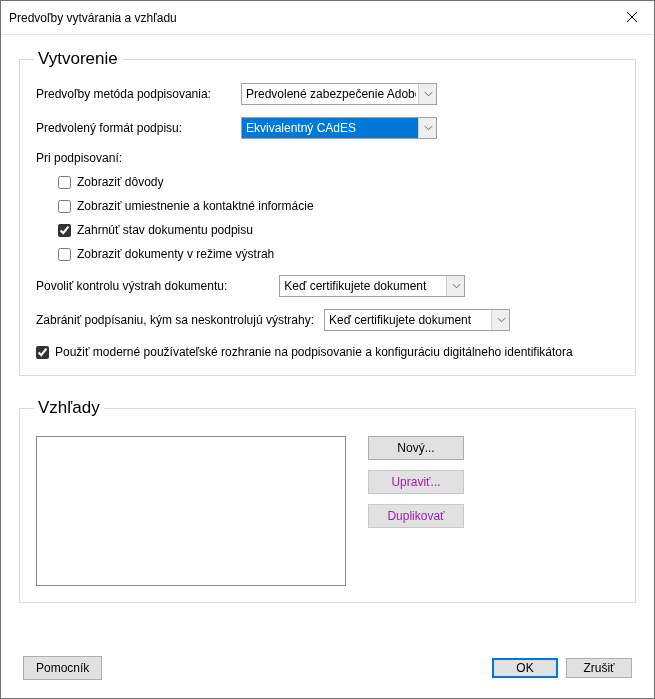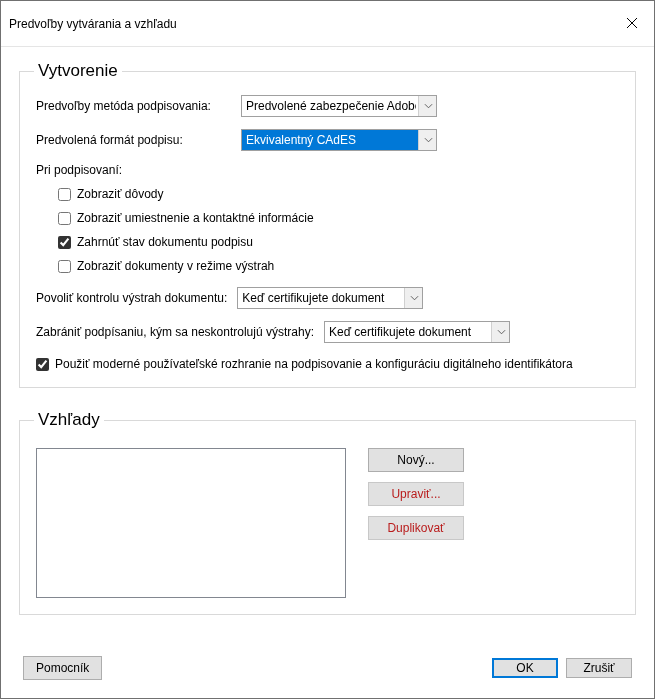--- a/index.html
+++ b/index.html
@@ -14,21 +14,21 @@
     }
     .window {
       border: 1px solid #707070;
       width: 655px;
       height: 699px;
       display: flex;
       flex-direction: column;
       background: #fff;
     }
     .titlebar {
-      height: 46px;
+      height: 34px;
       border-bottom: 1px solid #e5e5e5;
       display: flex;
       align-items: center;
       justify-content: space-between;
       padding: 0 0 0 8px;
     }
     .titlebar-text { font-size: 12px; }
     .close-btn {
       width: 45px;
       height: 29px;
@@ -110,21 +110,21 @@
       align-items: center;
       margin-bottom: 10px;
     }
     .chk-row:last-child { margin-bottom: 0; }
     input[type=checkbox] {
       width: 13px;
       height: 13px;
       margin-right: 6px;
       accent-color: #333;
     }
-    .row-2 { display:flex; align-items:center; margin-bottom: 12px;}
+    .row-2 { display:flex; align-items:center; margin-bottom: 12px; gap: 42px;}
     .row-2 .lbl { margin-right: 10px;}
     .row-3 { display:flex; align-items:center; margin-bottom: 14px;}
     .row-3 .lbl { margin-right: 10px;}
     .appearances-body {
       display: flex;
       gap: 22px;
       padding-top: 4px;
     }
     .listbox {
       width: 310px;
@@ -140,21 +140,21 @@
     button.btn {
       font-family: inherit;
       font-size: 12px;
       width: 96px;
       height: 24px;
       border: 1px solid #adadad;
       background: #e1e1e1;
       cursor: pointer;
     }
     button.btn:disabled {
-      color: #b91c1c;
+      color: #a21caf;
       background: #e1e1e1;
       border-color: #c8c8c8;
       cursor: default;
     }
     .footer {
       display: flex;
       align-items: center;
       padding: 0 4px 4px 4px;
       margin-top: auto;
     }
@@ -215,21 +215,21 @@
           </select>
           <span class="select-chev">
               <svg viewBox="0 0 10 6">
                 <path d="M1 1 L5 5 L9 1" stroke="#555" stroke-width="1" fill="none"></path>
               </svg>
             </span>
         </span>
       </div>
 
       <div class="row">
-        <label class="lbl">Predvolená formát podpisu:</label>
+        <label class="lbl">Predvolený formát podpisu:</label>
         <span class="select-wrap">
           <select class="highlighted" style="width:196px">
             <option>Ekvivalentný CAdES</option>
           </select>
           <span class="select-chev">
               <svg viewBox="0 0 10 6">
                 <path d="M1 1 L5 5 L9 1" stroke="#555" stroke-width="1" fill="none"></path>
               </svg>
             </span>
         </span>

